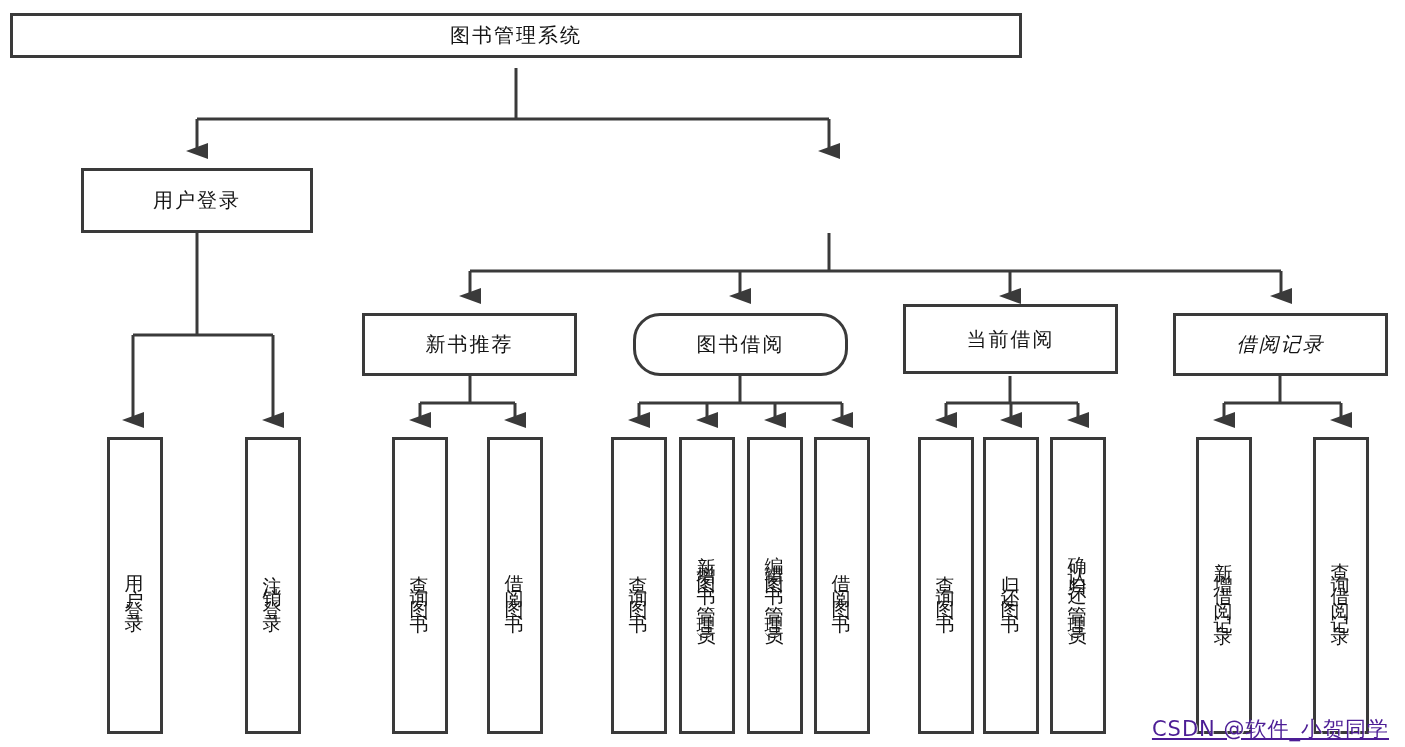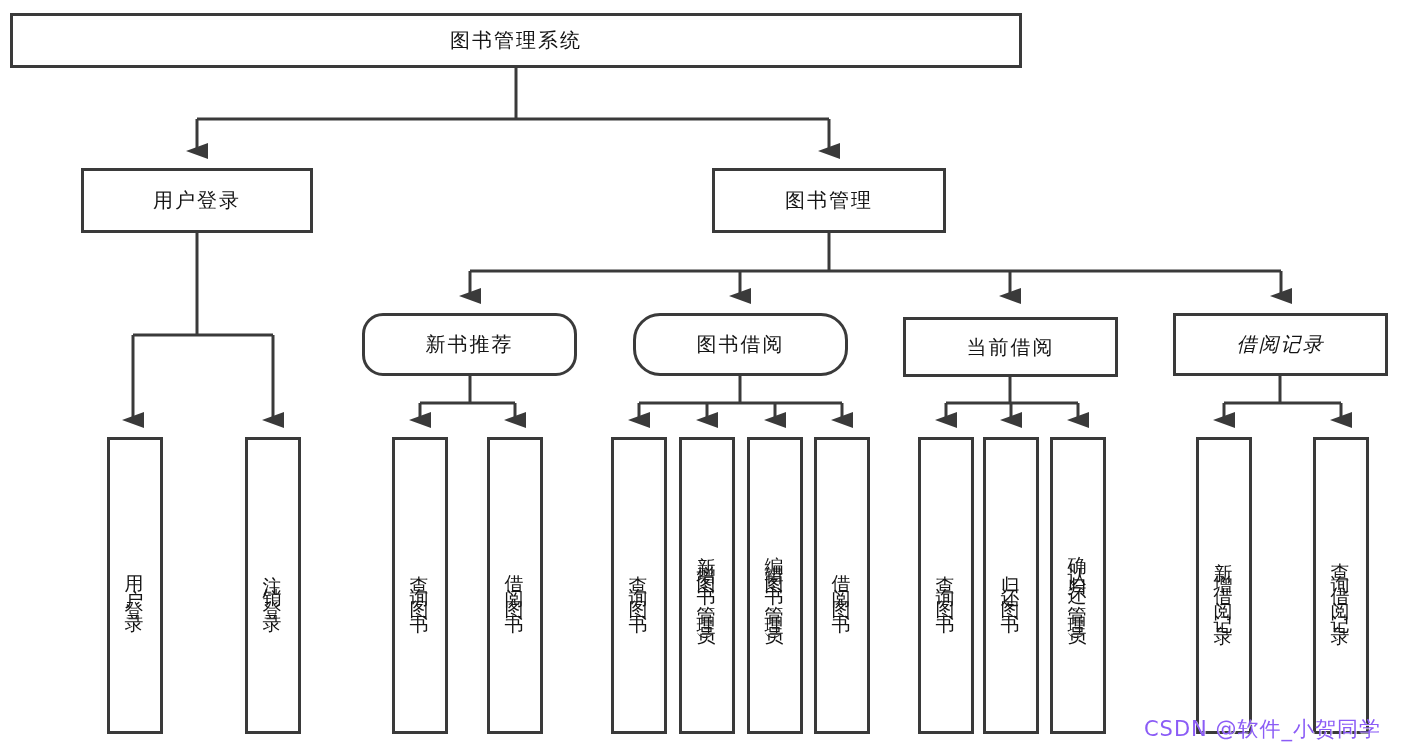--- a/index.html
+++ b/index.html
@@ -32,46 +32,47 @@
     text-orientation:mixed;
     text-align:center;
     line-height:50px;
     font-size:19px;
     letter-spacing:13px;
     color:#141414;
     z-index:1;
   }
   .leaf.tight{letter-spacing:10px;}
   
-  .n-root{left:10px;top:13px;width:1012px;height:55px;text-align:right;}
+  .n-root{left:10px;top:13px;width:1012px;height:45px;text-align:right;}
   
   .n-userlogin{left:81px;top:168px;width:232px;height:65px;}
   .n-bookmgmt{left:712px;top:168px;width:234px;height:65px;}
   
-  .n-newbook{left:362px;top:313px;width:215px;height:63px;border-radius:21px;}
+  .n-newbook{left:362px;top:313px;width:215px;height:63px;}
   .n-borrow{left:633px;top:313px;width:215px;height:63px;border-radius:27px;}
-  .n-current{left:903px;top:317px;width:215px;height:60px;}
+  .n-current{left:903px;top:304px;width:215px;height:70px;}
   .n-records{left:1173px;top:313px;width:215px;height:63px;font-style:italic;}
   
   .leaf{top:437px;width:56px;height:297px;}
   .lf-ul1{left:107px;} .lf-ul2{left:245px;}
   .lf-nb1{left:392px;} .lf-nb2{left:487px;}
   .lf-bw1{left:611px;} .lf-bw2{left:679px;} .lf-bw3{left:747px;} .lf-bw4{left:814px;}
   .lf-cu1{left:918px;} .lf-cu2{left:983px;} .lf-cu3{left:1050px;}
   .lf-re1{left:1196px;} .lf-re2{left:1313px;}
   
   .watermark{
     position:absolute;
-    right:24px;bottom:4px;
+    right:16px;bottom:4px;
     font-size:21px;
-    color:#8b5cf6;
+    color:#4c1d95;
     text-shadow:1px 1px 0 rgba(255,255,255,.8);
     letter-spacing:1px;
     z-index:2;
     white-space:nowrap;
+    text-decoration:underline;
   }
 </style>
 </head>
 <body>
 
 <div class="canvas">
 
   <svg class="wires" width="1405" height="747" viewBox="0 0 1405 747" xmlns="http://www.w3.org/2000/svg">
     <defs>
       <marker id="arrow" markerUnits="userSpaceOnUse" markerWidth="18" markerHeight="22" viewBox="0 0 18 22" refX="9" refY="11" orient="auto">
@@ -118,21 +119,20 @@
       <path d="M1280,376 V403"></path>
       <path d="M1224,403 H1341"></path>
       <path d="M1224,403 V420" marker-end="url(#arrow)"></path>
       <path d="M1341,403 V420" marker-end="url(#arrow)"></path>
     </g>
   </svg>
 
   <div class="node n-root">图书管理系统</div>
 
   <div class="node n-userlogin">用户登录</div>
-  <div class="node n-bookmgmt">图书管理</div>
 
   <div class="node n-newbook">新书推荐</div>
   <div class="node n-borrow">图书借阅</div>
   <div class="node n-current">当前借阅</div>
   <div class="node n-records">借阅记录</div>
 
   <div class="leaf lf-ul1">用户登录</div>
   <div class="leaf lf-ul2">注销登录</div>
 
   <div class="leaf lf-nb1">查询图书</div>

